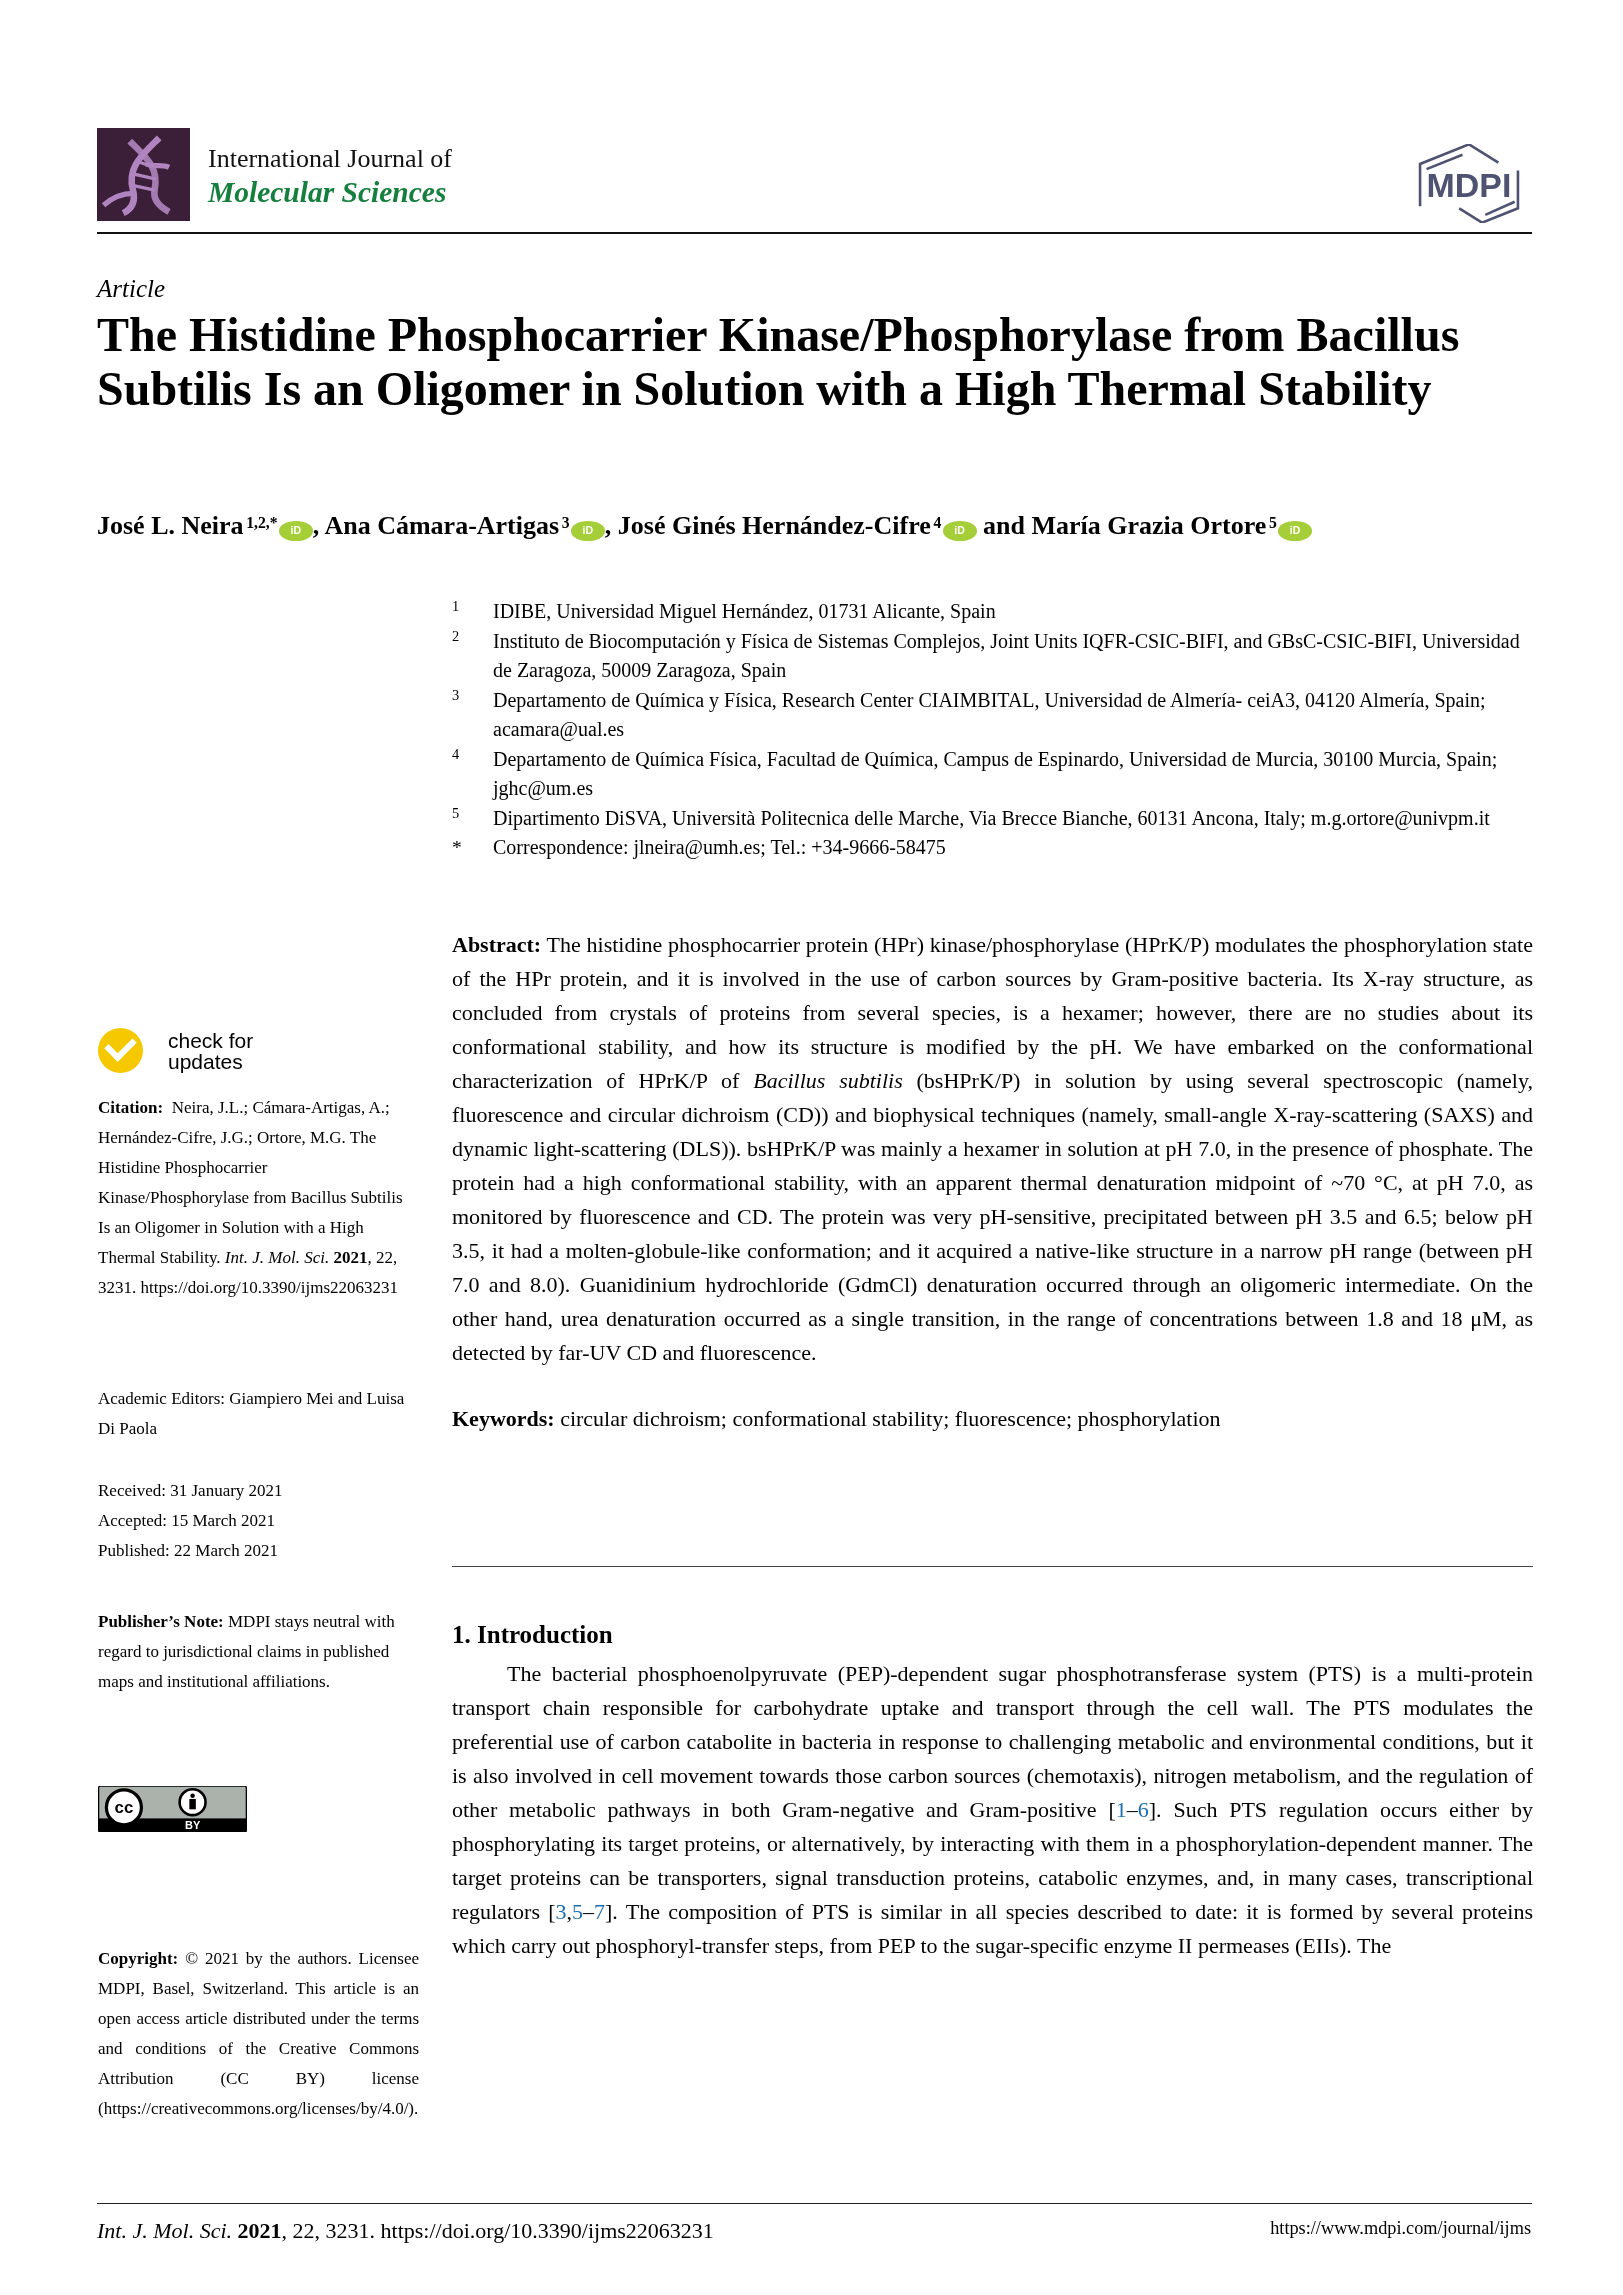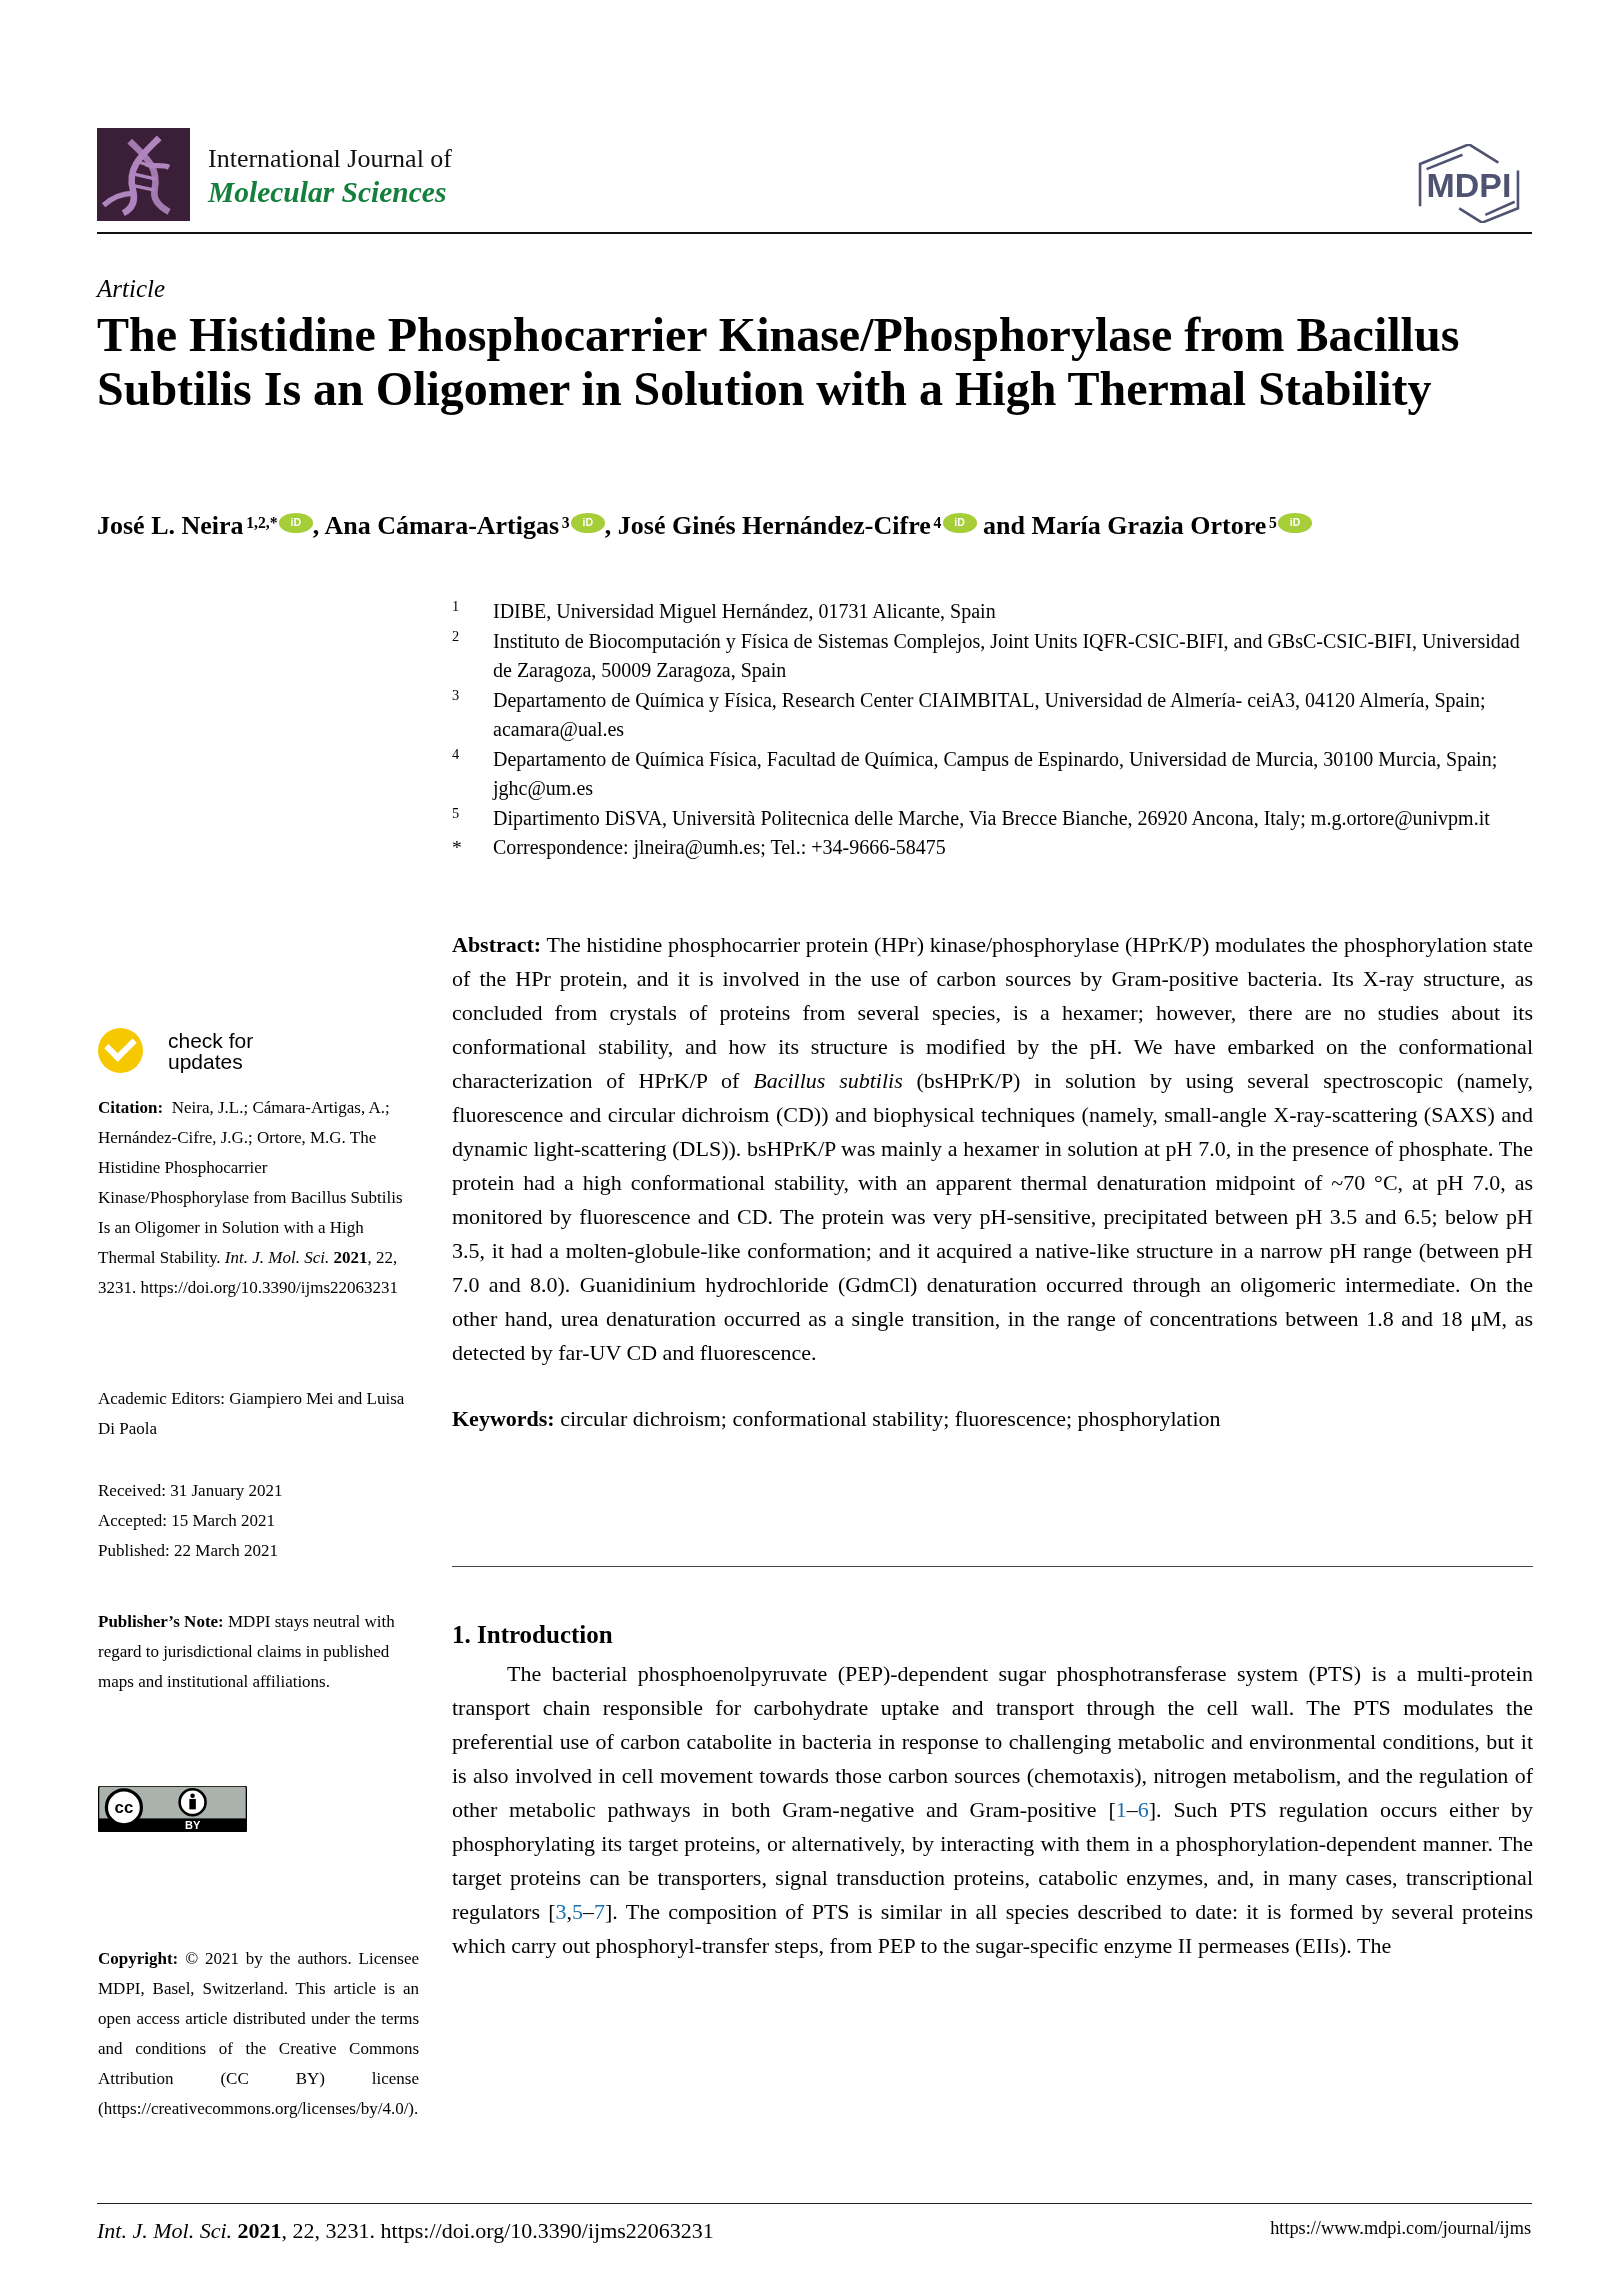--- a/index.html
+++ b/index.html
@@ -12,21 +12,21 @@
   #journal-name-2 { left:208px; top:175px; font-size:29.5px; line-height:34px; font-style:italic; font-weight:bold; color:#15803d; }
   #mdpi-logo { left:1407px; top:144px; width:124px; height:79px; }
   #header-rule { left:97px; top:232px; width:1435px; height:2px; background:#111; }
   
   #article-type { left:97px; top:275px; font-size:25px; font-style:italic; }
   #title { left:97px; top:308px; width:1375px; font-size:48px; line-height:54px; font-weight:bold; }
   #authors { left:97px; top:509px; font-size:26px; font-weight:bold; line-height:33px; white-space:nowrap; }
   #authors sup { font-size:15.7px; vertical-align:top; position:relative; top:-2.6px; margin-left:2.6px; }
   .orcid { display:inline-block; width:34px; height:19.6px; border-radius:50%; background:#a6ce39; color:#fff;
            font-family:"Liberation Sans", sans-serif; font-size:10.5px; line-height:19.6px; text-align:center;
-           font-weight:bold; vertical-align:top; margin-top:4px; margin-left:1.3px; }
+           font-weight:bold; vertical-align:top; margin-top:12px; margin-left:1.3px; }
   
   #affiliations { left:452px; top:597px; width:1087px; font-size:20px; line-height:29.5px; }
   .aff { display:flex; }
   .aff .num { width:41px; flex:none; font-size:14.4px; line-height:19.6px; }
   .aff .num.star { font-size:19.6px; line-height:29.5px; }
   .aff .txt { flex:1; }
   
   #check-updates { left:98px; top:1028px; display:flex; align-items:center; }
   #check-circle { width:45px; height:45px; border-radius:50%; background:#f6c800; position:relative; }
   #check-mark { position:absolute; left:9.2px; top:7.9px; width:21px; height:13px; border-left:6.5px solid #fff; border-bottom:6.5px solid #fff; transform:rotate(-45deg); }
@@ -100,21 +100,21 @@
   <div class="aff">
       <span class="num">3</span>
       <span class="txt">Departamento de Química y Física, Research Center CIAIMBITAL, Universidad de Almería- ceiA3, 04120 Almería, Spain; acamara@ual.es</span>
     </div>
   <div class="aff">
       <span class="num">4</span>
       <span class="txt">Departamento de Química Física, Facultad de Química, Campus de Espinardo, Universidad de Murcia, 30100 Murcia, Spain; jghc@um.es</span>
     </div>
   <div class="aff">
       <span class="num">5</span>
-      <span class="txt">Dipartimento DiSVA, Università Politecnica delle Marche, Via Brecce Bianche, 26920 Ancona, Italy; m.g.ortore@univpm.it</span>
+      <span class="txt">Dipartimento DiSVA, Università Politecnica delle Marche, Via Brecce Bianche, 60131 Ancona, Italy; m.g.ortore@univpm.it</span>
     </div>
   <div class="aff">
       <span class="num star">*</span>
       <span class="txt">Correspondence: jlneira@umh.es; Tel.: +34-9666-58475</span>
     </div>
 </div>
 
 <div id="check-updates" class="abs">
   <div id="check-circle">
       <div id="check-mark"></div>

